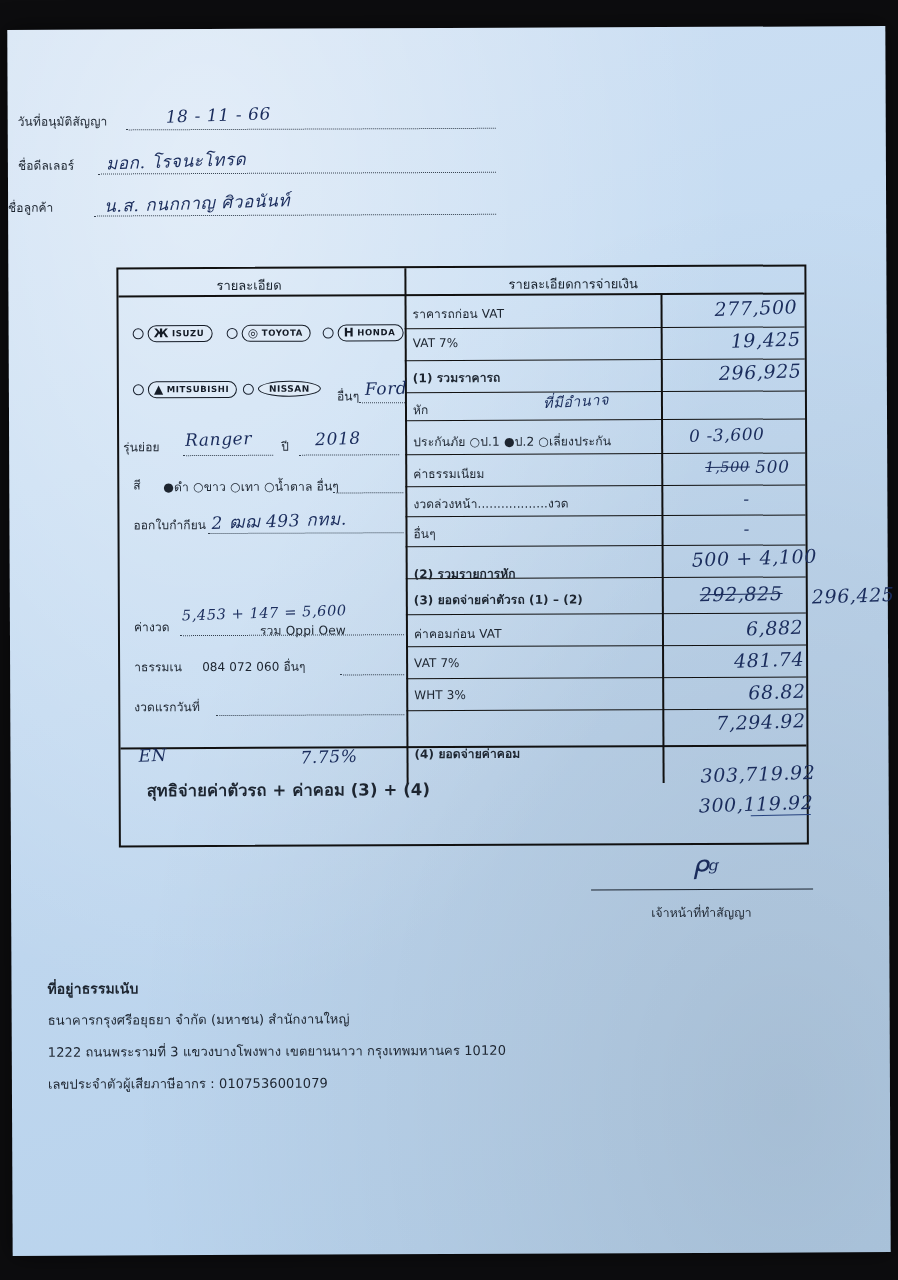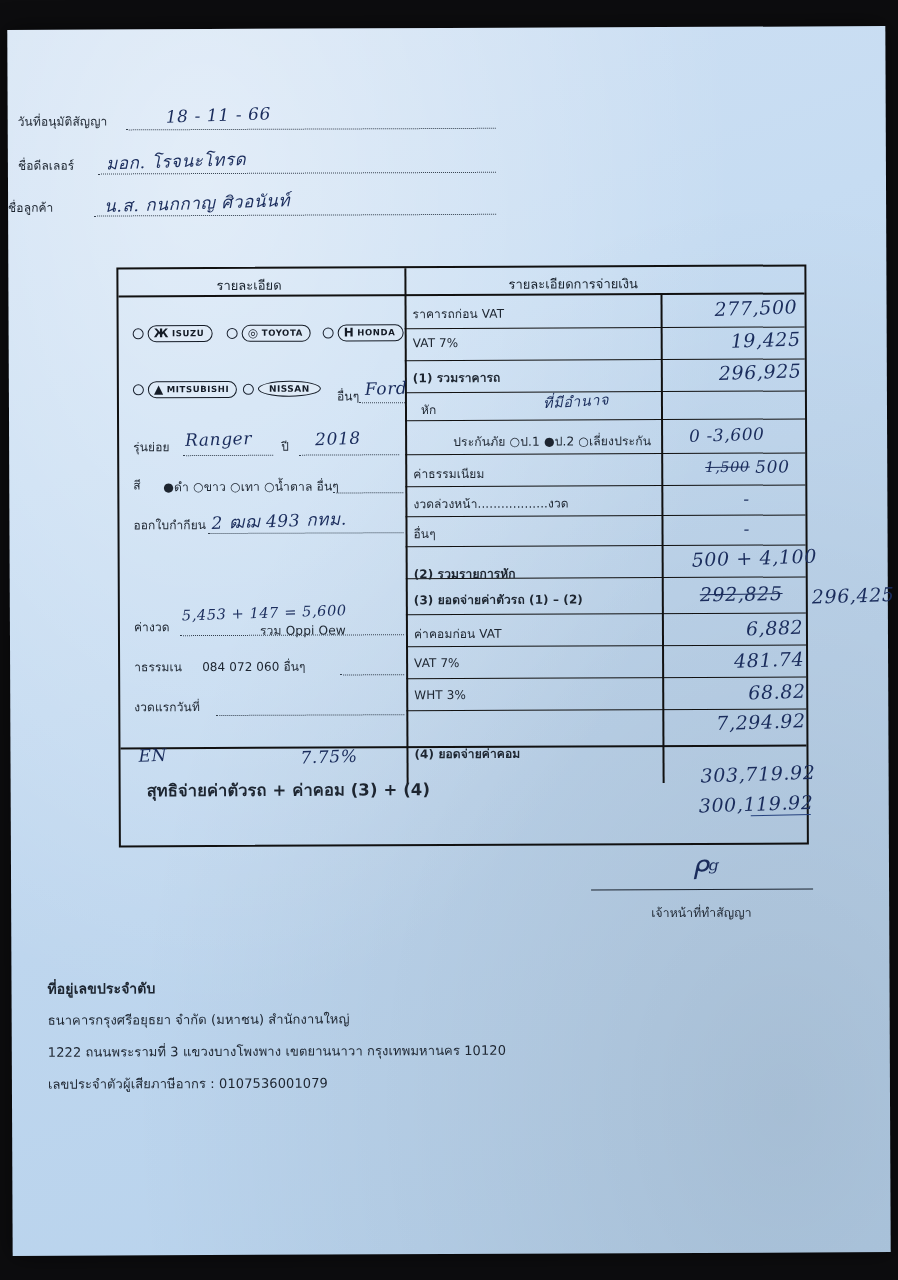--- a/index.html
+++ b/index.html
@@ -239,21 +239,21 @@
           </span>
       </div>
       <div class="logo" style="left:124px; top:112px;">
         <span class="radio"></span>
         <span class="oval"><span>NISSAN</span></span>
       </div>
       <div class="pr sm" style="left:218px; top:118px;">อื่นๆ</div>
       <div class="dots" style="left:240px; top:134px; width:46px;"></div>
       <div class="hw" style="left:246px; top:110px;">Ford</div>
 
-      <div class="pr" style="left:14px; top:168px;">รุ่นย่อย</div>
+      <div class="pr" style="left:4px; top:168px;">รุ่นย่อย</div>
       <div class="dots" style="left:64px; top:186px; width:90px;"></div>
       <div class="hw" style="left:66px; top:160px;">Ranger</div>
       <div class="pr" style="left:162px; top:168px;">ปี</div>
       <div class="dots" style="left:180px; top:186px; width:100px;"></div>
       <div class="hw" style="left:196px; top:160px;">2018</div>
 
       <div class="pr" style="left:14px; top:206px;">สี</div>
       <div class="pr sm" style="left:44px; top:208px;">●ดำ ○ขาว ○เทา ○น้ำตาล อื่นๆ</div>
       <div class="dots" style="left:214px; top:224px; width:70px;"></div>
 
@@ -278,24 +278,24 @@
 
       <div class="pr" style="left:294px; top:36px;">ราคารถก่อน VAT</div>
       <div class="hw lg" style="left:596px; top:30px;">277,500</div>
 
       <div class="pr" style="left:294px; top:68px;">VAT 7%</div>
       <div class="hw lg" style="left:612px; top:62px;">19,425</div>
 
       <div class="pr bold" style="left:294px; top:100px;">(1) รวมราคารถ</div>
       <div class="hw lg" style="left:600px; top:94px;">296,925</div>
 
-      <div class="pr" style="left:294px; top:132px;margin-left:8px;">หัก</div>
+      <div class="pr" style="left:294px; top:132px;">หัก</div>
       <div class="hw sm tilt" style="left:424px; top:122px;">ที่มีอำนาจ</div>
 
-      <div class="pr sm" style="left:294px; top:164px;margin-left:40px;">ประกันภัย ○ป.1 ●ป.2 ○เลี่ยงประกัน</div>
+      <div class="pr sm" style="left:294px; top:164px;">ประกันภัย ○ป.1 ●ป.2 ○เลี่ยงประกัน</div>
       <div class="hw" style="left:570px; top:158px;">0  -3,600</div>
 
       <div class="pr" style="left:294px; top:196px;">ค่าธรรมเนียม</div>
       <div class="hw sm strike flat" style="left:586px; top:192px;">1,500</div>
       <div class="hw flat" style="left:636px; top:190px;">500</div>
 
       <div class="pr" style="left:294px; top:226px;">งวดล่วงหน้า..................งวด</div>
       <div class="hw" style="left:624px; top:222px;">-</div>
 
       <div class="pr" style="left:294px; top:256px;">อื่นๆ</div>
@@ -325,20 +325,20 @@
     </div>
 
     <div class="hw lg" style="left:802px; top:558px;">296,425</div>
 
     <div class="sigline" style="left:580px; top:862px; width:222px;"></div>
     <div class="hw lg" style="left:680px; top:828px; font-size:26px;">ᑭᵍ</div>
     <div class="pr sm" style="left:640px; top:876px;">เจ้าหน้าที่ทำสัญญา</div>
     <div class="underline-hw" style="left:740px; top:788px; width:60px;"></div>
 
     <div class="footer">
-      <div class="pr bold" style="left:36px; top:948px; font-size:14px;">ที่อยู่เลขประจำตับ</div>
+      <div class="pr bold" style="left:36px; top:948px; font-size:14px;">ที่อยู่าธรรมเนับ</div>
       <div class="pr" style="left:36px; top:980px;">ธนาคารกรุงศรีอยุธยา จำกัด (มหาชน) สำนักงานใหญ่</div>
       <div class="pr" style="left:36px; top:1012px;">1222 ถนนพระรามที่ 3  แขวงบางโพงพาง เขตยานนาวา กรุงเทพมหานคร 10120</div>
       <div class="pr" style="left:36px; top:1044px;">เลขประจำตัวผู้เสียภาษีอากร : 0107536001079</div>
     </div>
 
   </div>
 </div>
 
 </body></html>

